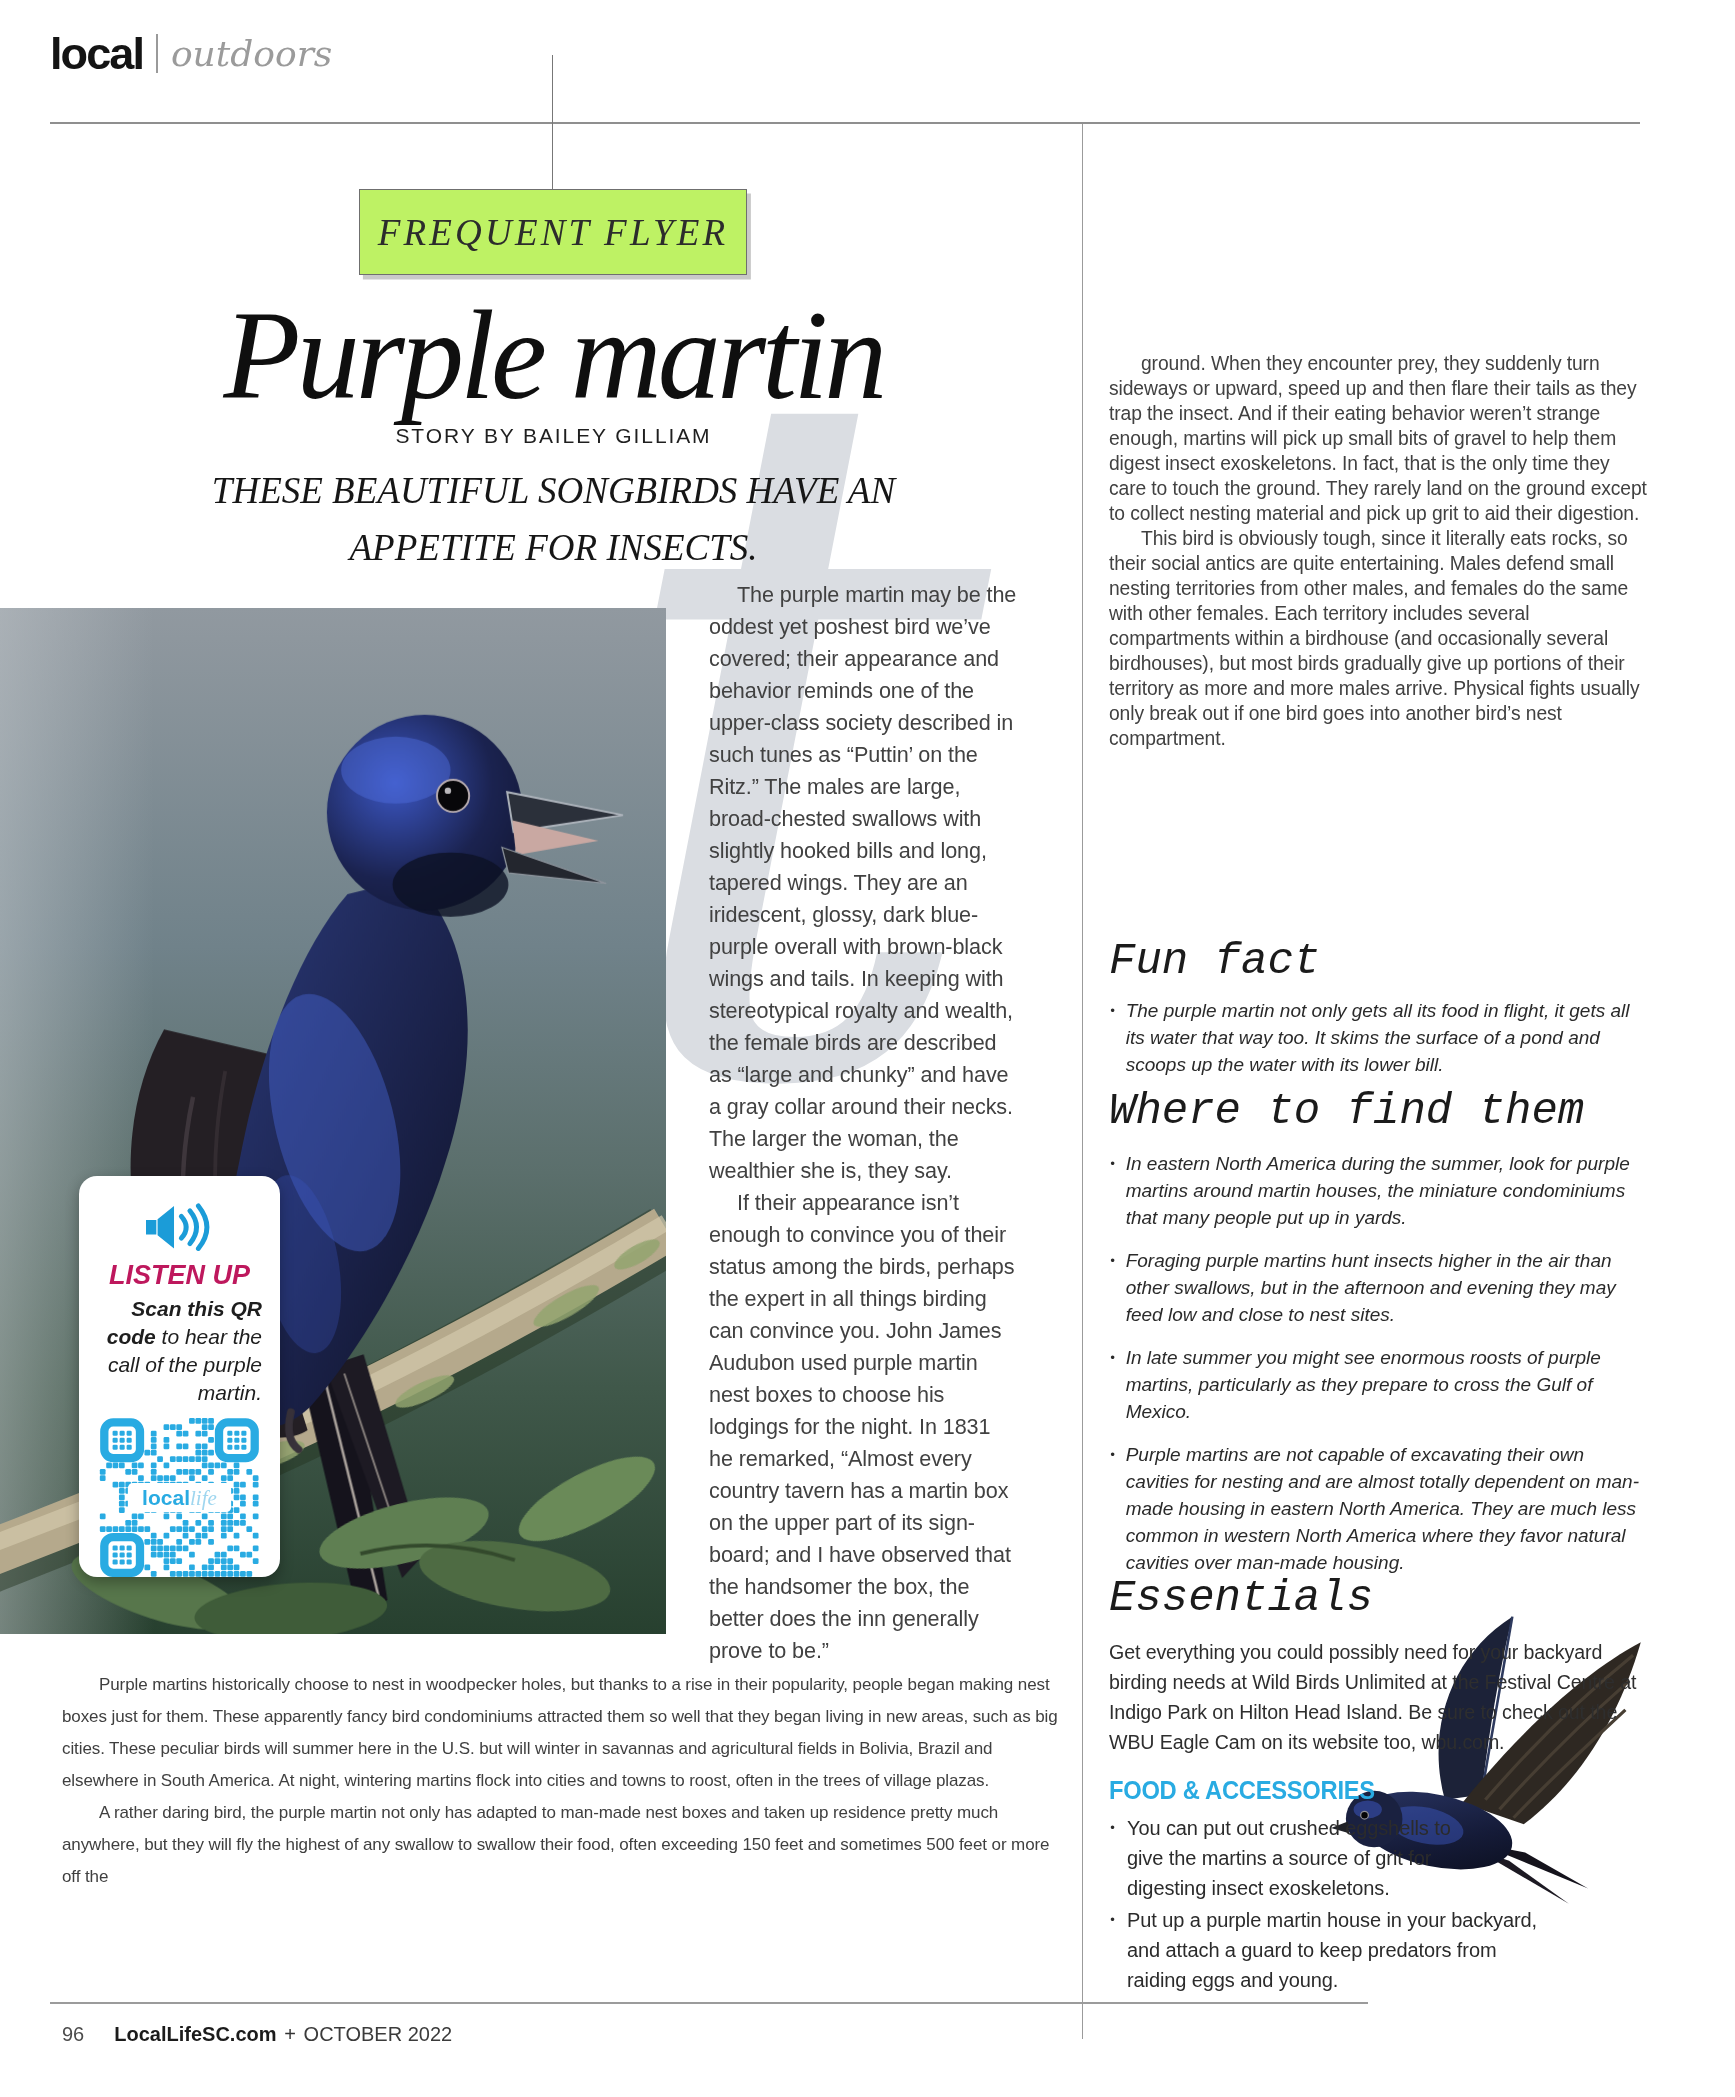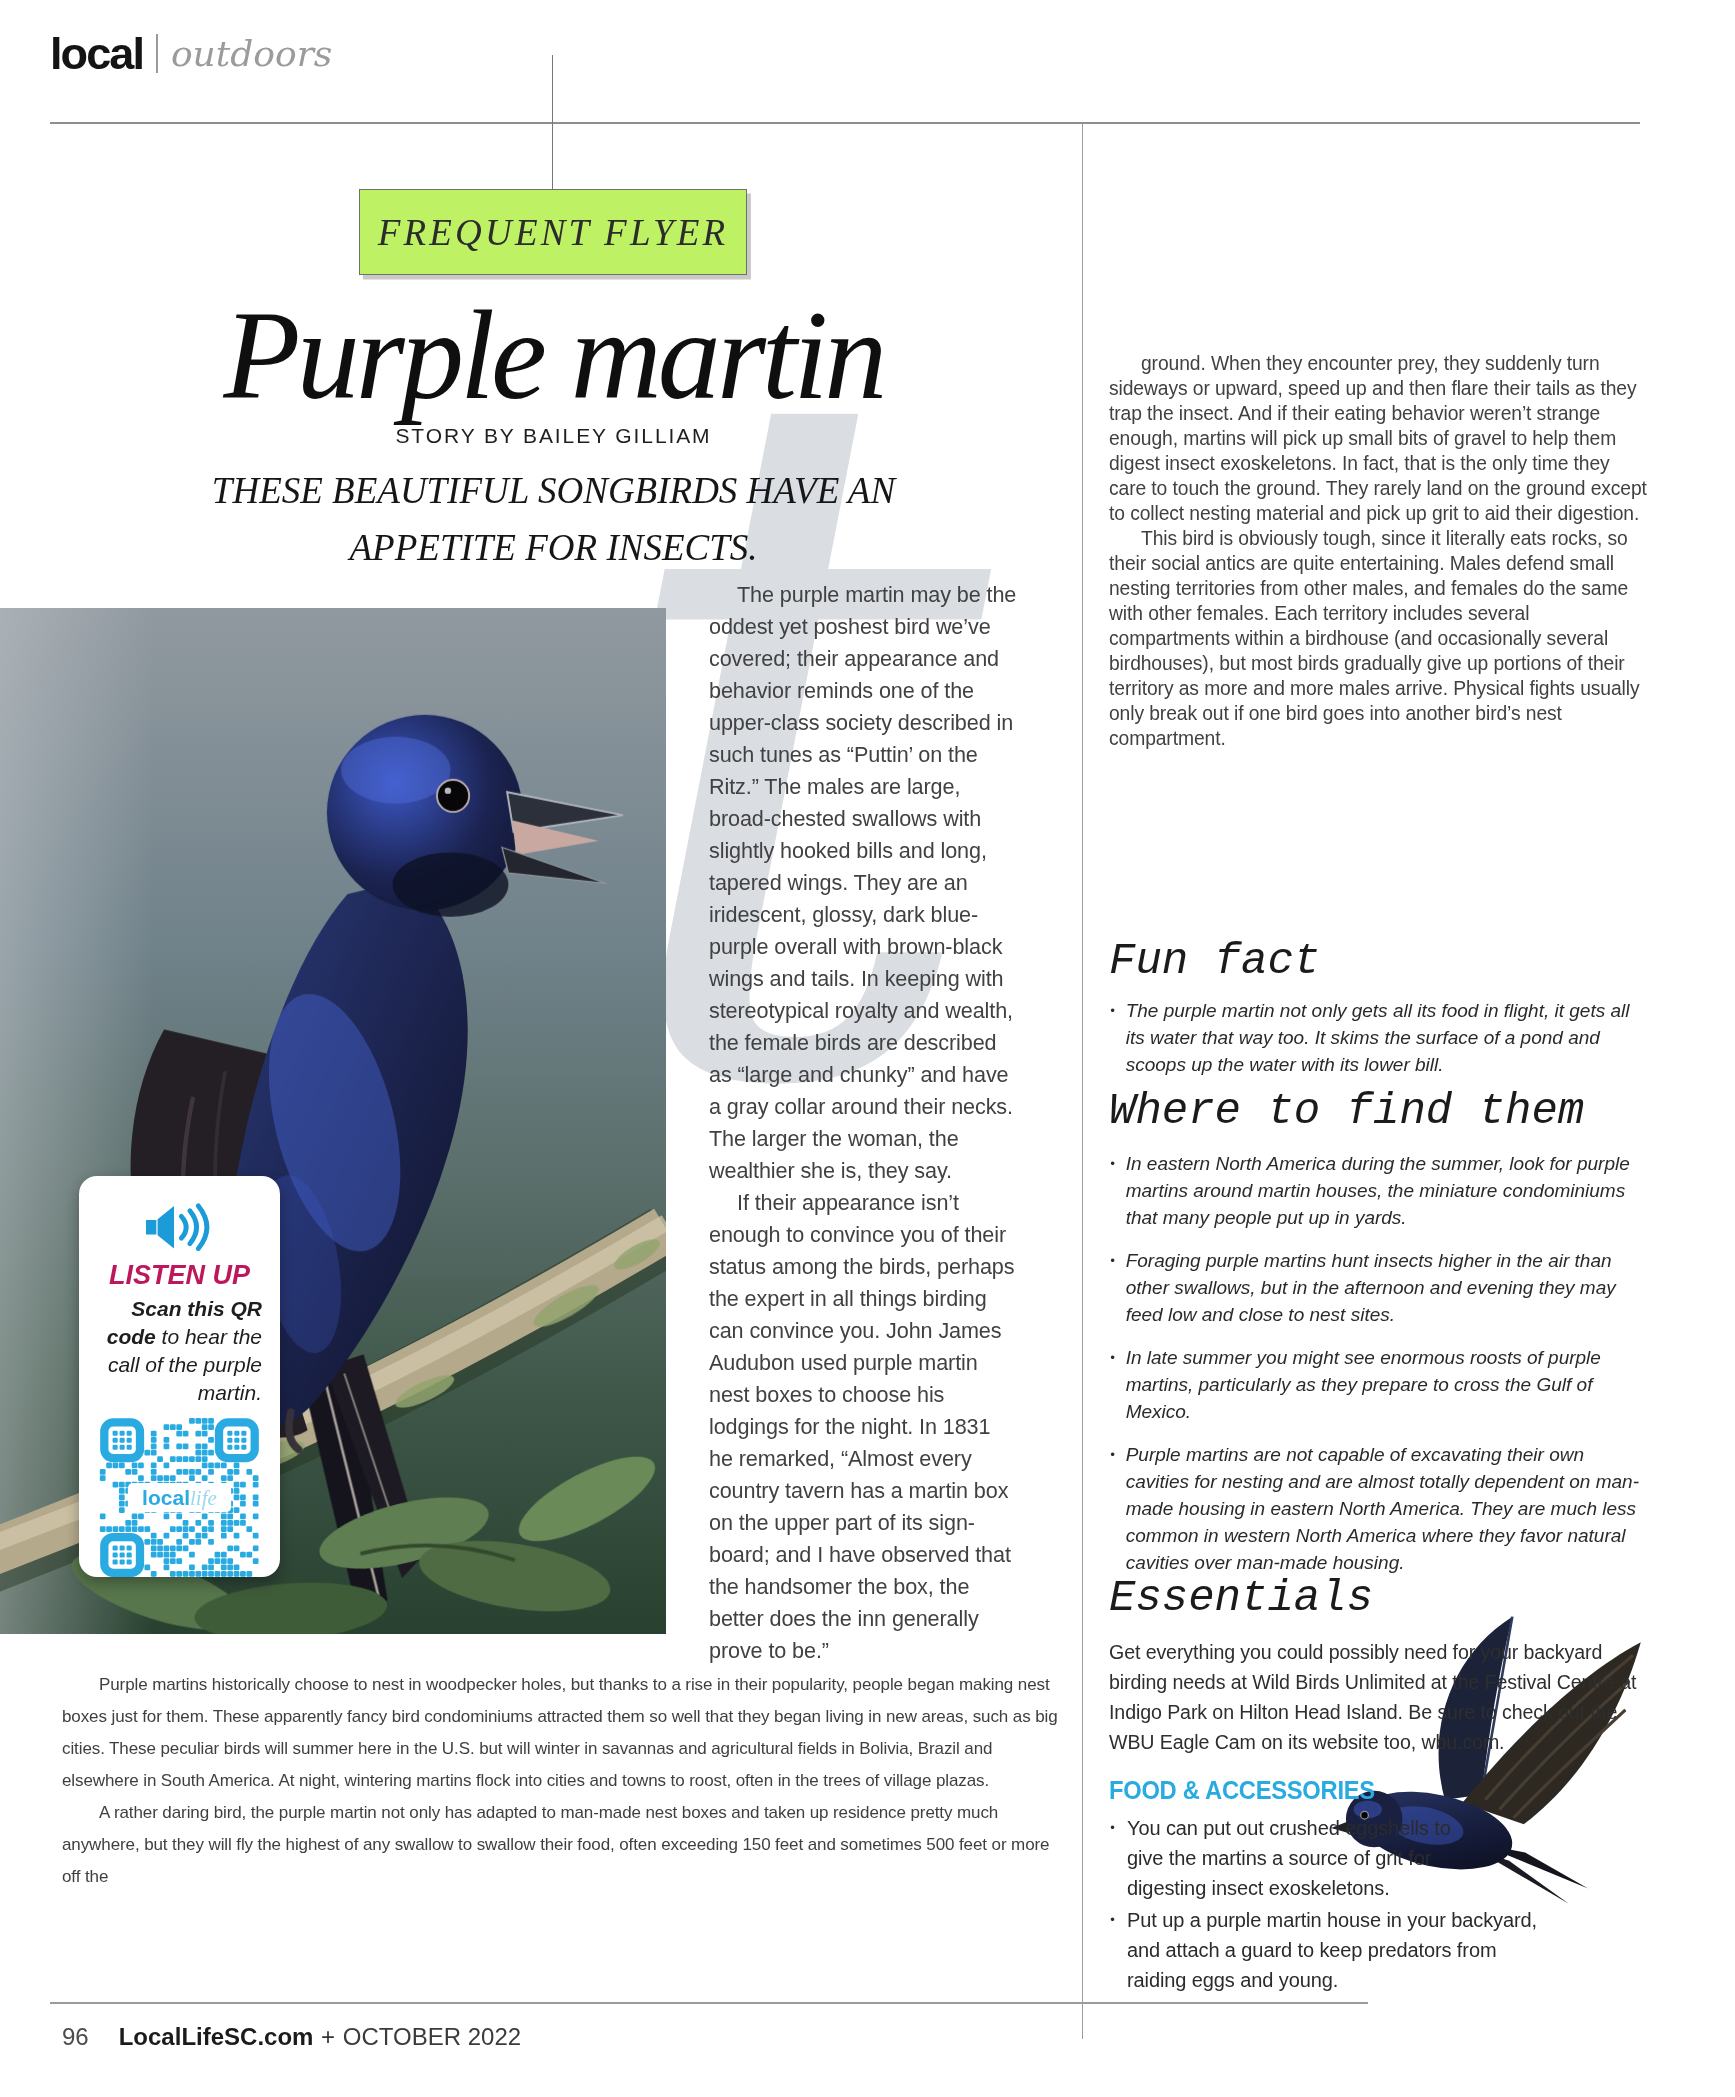--- a/index.html
+++ b/index.html
@@ -72,21 +72,21 @@
   .flying-bird{position:absolute;left:1313px;top:1607px;width:344px;height:302px;z-index:1;}
 
   
   .bottom-block{position:absolute;left:62px;top:1669px;width:1006px;font-size:17px;line-height:32px;
                 color:#3f3f3f;letter-spacing:-0.1px;z-index:2;}
   .bottom-block p{margin:0;text-indent:37px;}
 
   
   .divider-v{position:absolute;left:1082px;top:124px;width:1.3px;height:1915px;background:#9b9b9b;}
   .footer-rule{position:absolute;left:50px;top:2002px;width:1318px;height:1.9px;background:#9b9b9b;}
-  .footer{position:absolute;left:62px;top:2023px;display:flex;align-items:flex-start;font-size:24px;}
+  .footer{position:absolute;left:62px;top:2023px;display:flex;align-items:flex-start;font-size:20px;}
   .page-num{color:#4c4c4c;margin-right:30px;}
   .site{font-weight:bold;color:#1b1b1b;}
   .sep{margin:0 7.7px;color:#333;}
   .date{color:#3b3b3b;}
 </style>
 </head>
 <body>
 
 <div id="page">
 

